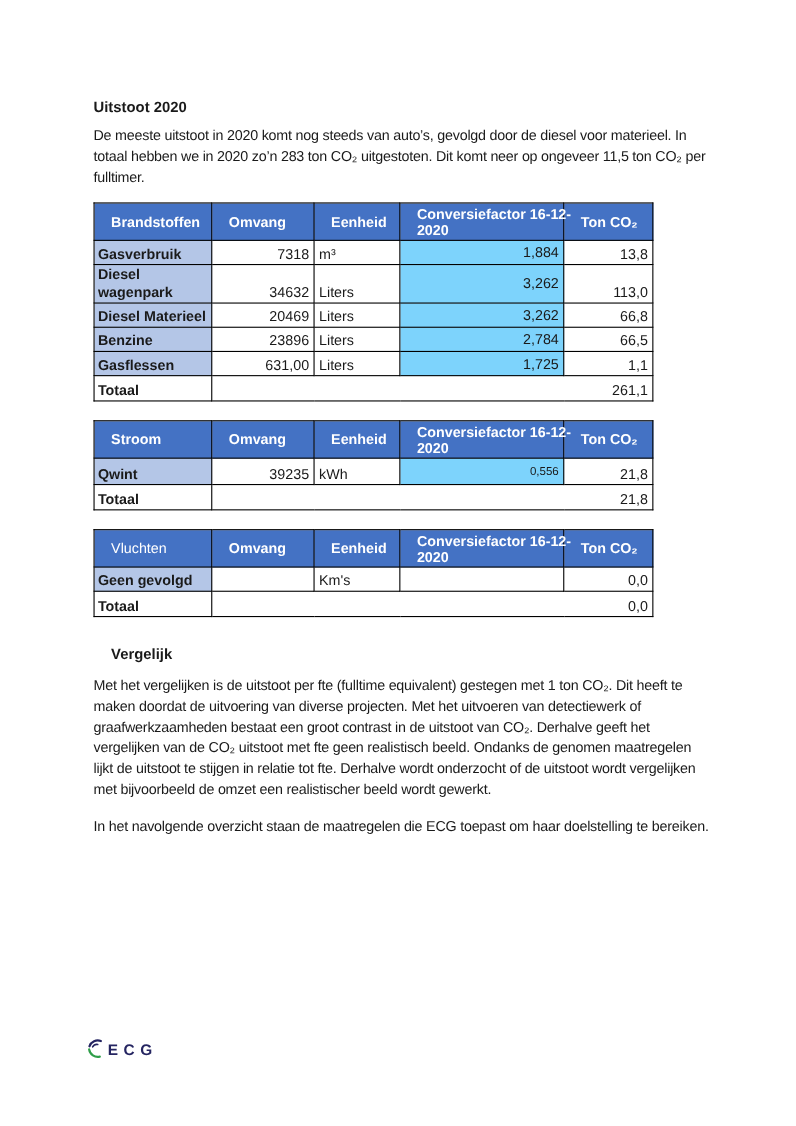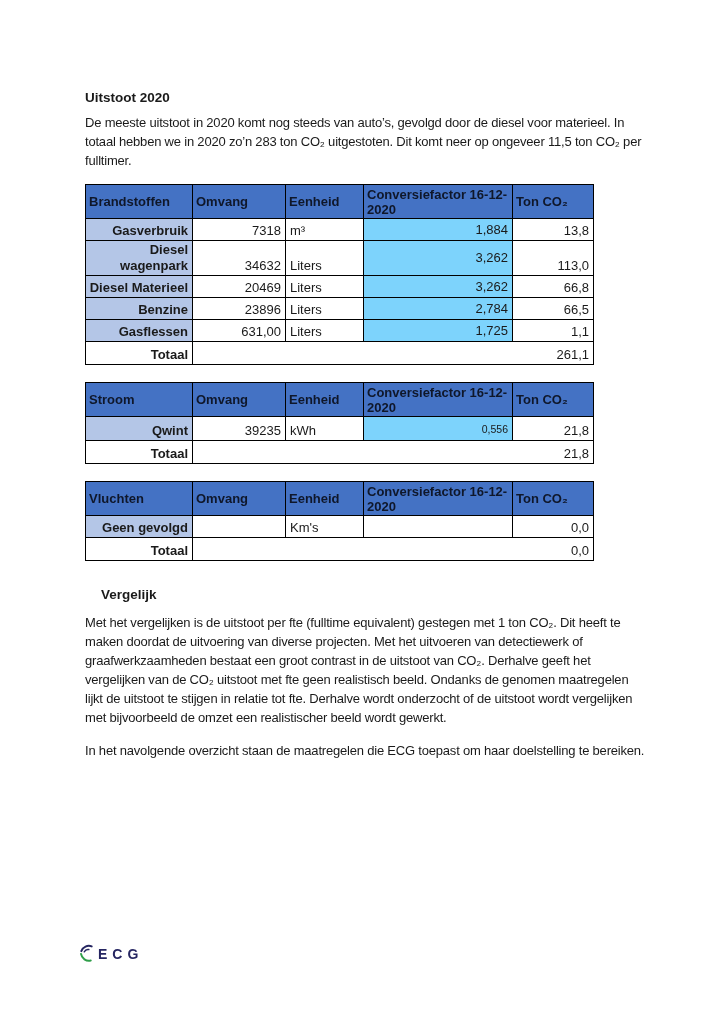--- a/index.html
+++ b/index.html
@@ -35,39 +35,38 @@
   col.c1 { width: 107px; }
   col.c2 { width: 93px; }
   col.c3 { width: 78px; }
   col.c4 { width: 149px; }
   col.c5 { width: 81px; }
 
   .data-table th, .data-table td { border: 1.5px solid #000; }
 
   .data-table th {
     background: #4472C4;
-    color: #0f172a;
+    color: #ffffff;
     font-weight: bold;
     text-align: left;
     vertical-align: middle;
     height: 31px;
-    padding: 1px 3px 1px 3px;
+    padding: 1px 3px 1px 15px;
     white-space: pre;
     line-height: 15px;
     font-size: 13px;
   }
-  .data-table th.normal-weight { font-weight: bold; }
+  .data-table th.normal-weight { font-weight: normal; }
 
   .data-table td {
     height: 19px;
     padding: 1px 4px;
     vertical-align: bottom;
     line-height: 16px;
     background: #ffffff;
-    text-align: right;
   }
   td.lbl {
     background: #B4C6E7;
     font-weight: bold;
     white-space: pre;
     padding-left: 3px;
   }
   td.num { text-align: right; }
   td.unit { text-align: left; }
   td.factor { background: #7dd3fc; vertical-align: middle; }

